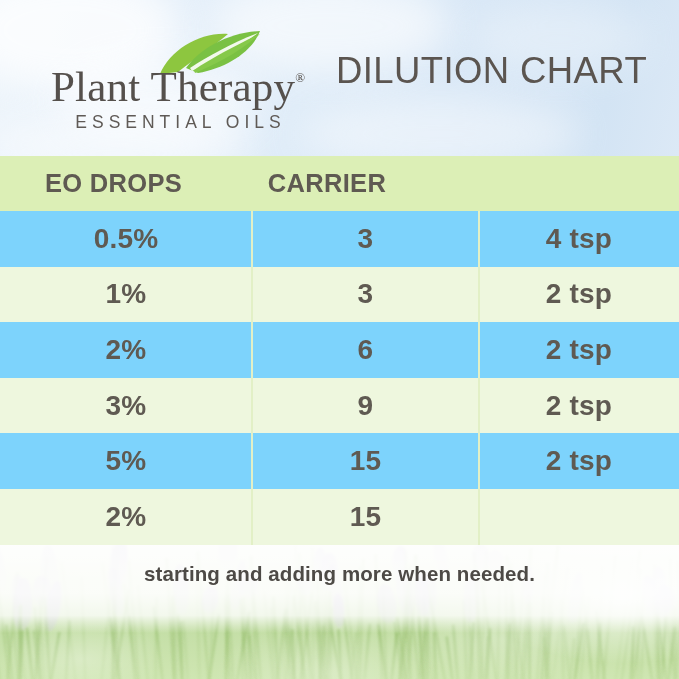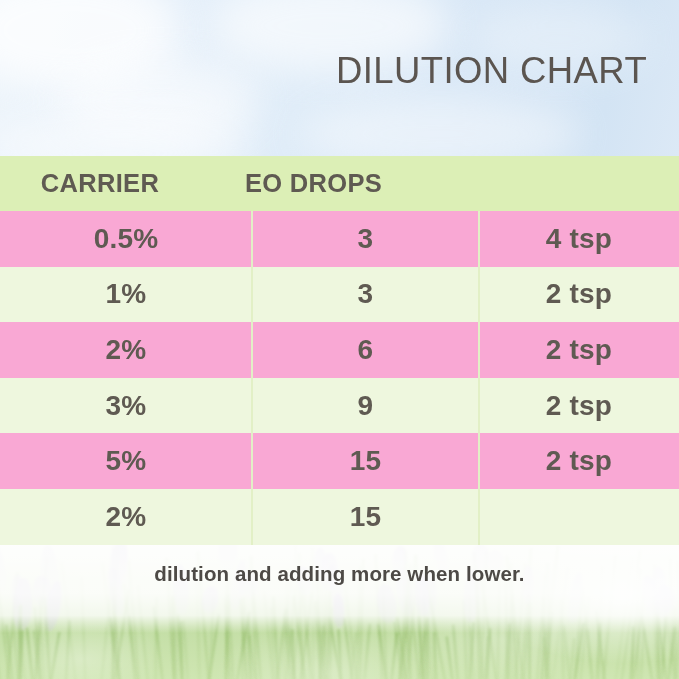--- a/index.html
+++ b/index.html
@@ -136,21 +136,21 @@
     text-align: center;
     letter-spacing: 0.3px;
     white-space: nowrap;
   }
   .trow {
     display: flex;
     height: 55.6px;
     align-items: center;
     position: relative;
   }
-  .trow.odd  { background: #f9a8d4; }
+  .trow.odd  { background: #7dd3fc; }
   .trow.even { background: #eef7de; }
   .trow .cell {
     font-size: 28px;
     font-weight: bold;
     color: #5f5a52;
     text-align: center;
     letter-spacing: 0.2px;
     white-space: nowrap;
   }
   .c0 { width: 252px; }
@@ -240,31 +240,44 @@
 <div id="page">
 
   <div class="header">
     <div class="cloud c1"></div>
     <div class="cloud c2"></div>
     <div class="cloud c3"></div>
     <div class="cloud c4"></div>
     <div class="cloud c5"></div>
     <div class="cloud c6"></div>
 
+    <div class="logo">
+      <svg class="leaf-mark" viewBox="0 0 120 48">
+        <path d="M4 46 C 14 22, 44 4, 72 6 C 58 18, 40 30, 22 44 Z" fill="#8dc63f"></path>
+        <path d="M4 46 C 20 34, 44 20, 70 7 C 52 26, 28 40, 6 47 Z" fill="#ffffff" opacity="0.0"></path>
+        <path d="M30 40 C 44 20, 74 4, 104 3 C 96 24, 70 40, 42 45 Z" fill="#7ac143"></path>
+        <path d="M34 40 C 52 28, 78 14, 102 5 C 80 22, 56 34, 36 43 Z" fill="#ffffff" opacity="0.9"></path>
+        <path d="M38 42 C 56 30, 82 16, 104 6 C 84 24, 58 37, 39 45 Z" fill="#86c94a"></path>
+      </svg>
+      <div class="logo-word">
+        <span>Plant Therapy</span><span class="reg">®</span>
+      </div>
+      <div class="logo-sub">ESSENTIAL OILS</div>
+    </div>
 
     <div class="title-block">
       <div class="title-line2">DILUTION CHART</div>
     </div>
   </div>
 
   <div class="table">
 
     <div class="thead">
+      <div class="cell c1">EO DROPS</div>
       <div class="cell c2">CARRIER</div>
-      <div class="cell c1">EO DROPS</div>
     </div>
 
     <div class="trow odd">
       <div class="cell c0">0.5%</div>
       <div class="cell c1">3</div>
       <div class="cell c2">4 tsp</div>
     </div>
     <div class="trow even">
       <div class="cell c0">1%</div>
       <div class="cell c1">3</div>
@@ -507,17 +520,17 @@
         <div class="stem" style="left: 112.228px; height: 100.775px; transform: rotate(8.79385deg); opacity: 0.7;"></div>
         <div class="spike s2" style="left: 106.228px; bottom: 90.7754px; height: 47.9908px; width: 16.7492px; transform: rotate(8.79385deg); opacity: 0.91;"></div>
         <div class="stem" style="left: 527.895px; height: 85.553px; transform: rotate(0.454353deg); opacity: 0.7;"></div>
         <div class="spike" style="left: 521.895px; bottom: 75.553px; height: 37.1178px; width: 11.8706px; transform: rotate(0.454353deg); opacity: 0.78;"></div>
         <div class="stem" style="left: 659.639px; height: 72.7528px; transform: rotate(3.29706deg); opacity: 0.7;"></div>
         <div class="spike" style="left: 653.639px; bottom: 62.7528px; height: 31.604px; width: 17.2159px; transform: rotate(3.29706deg); opacity: 0.92;"></div>
       </div>
     <div class="blurgrass"></div>
     <div class="footer-veil"></div>
     <div class="footer-text">
-      <span class="l2">dilution and adding more when lower.</span>
+      <span class="l2">starting and adding more when needed.</span>
     </div>
   </div>
 
 </div>
 
 </body></html>

